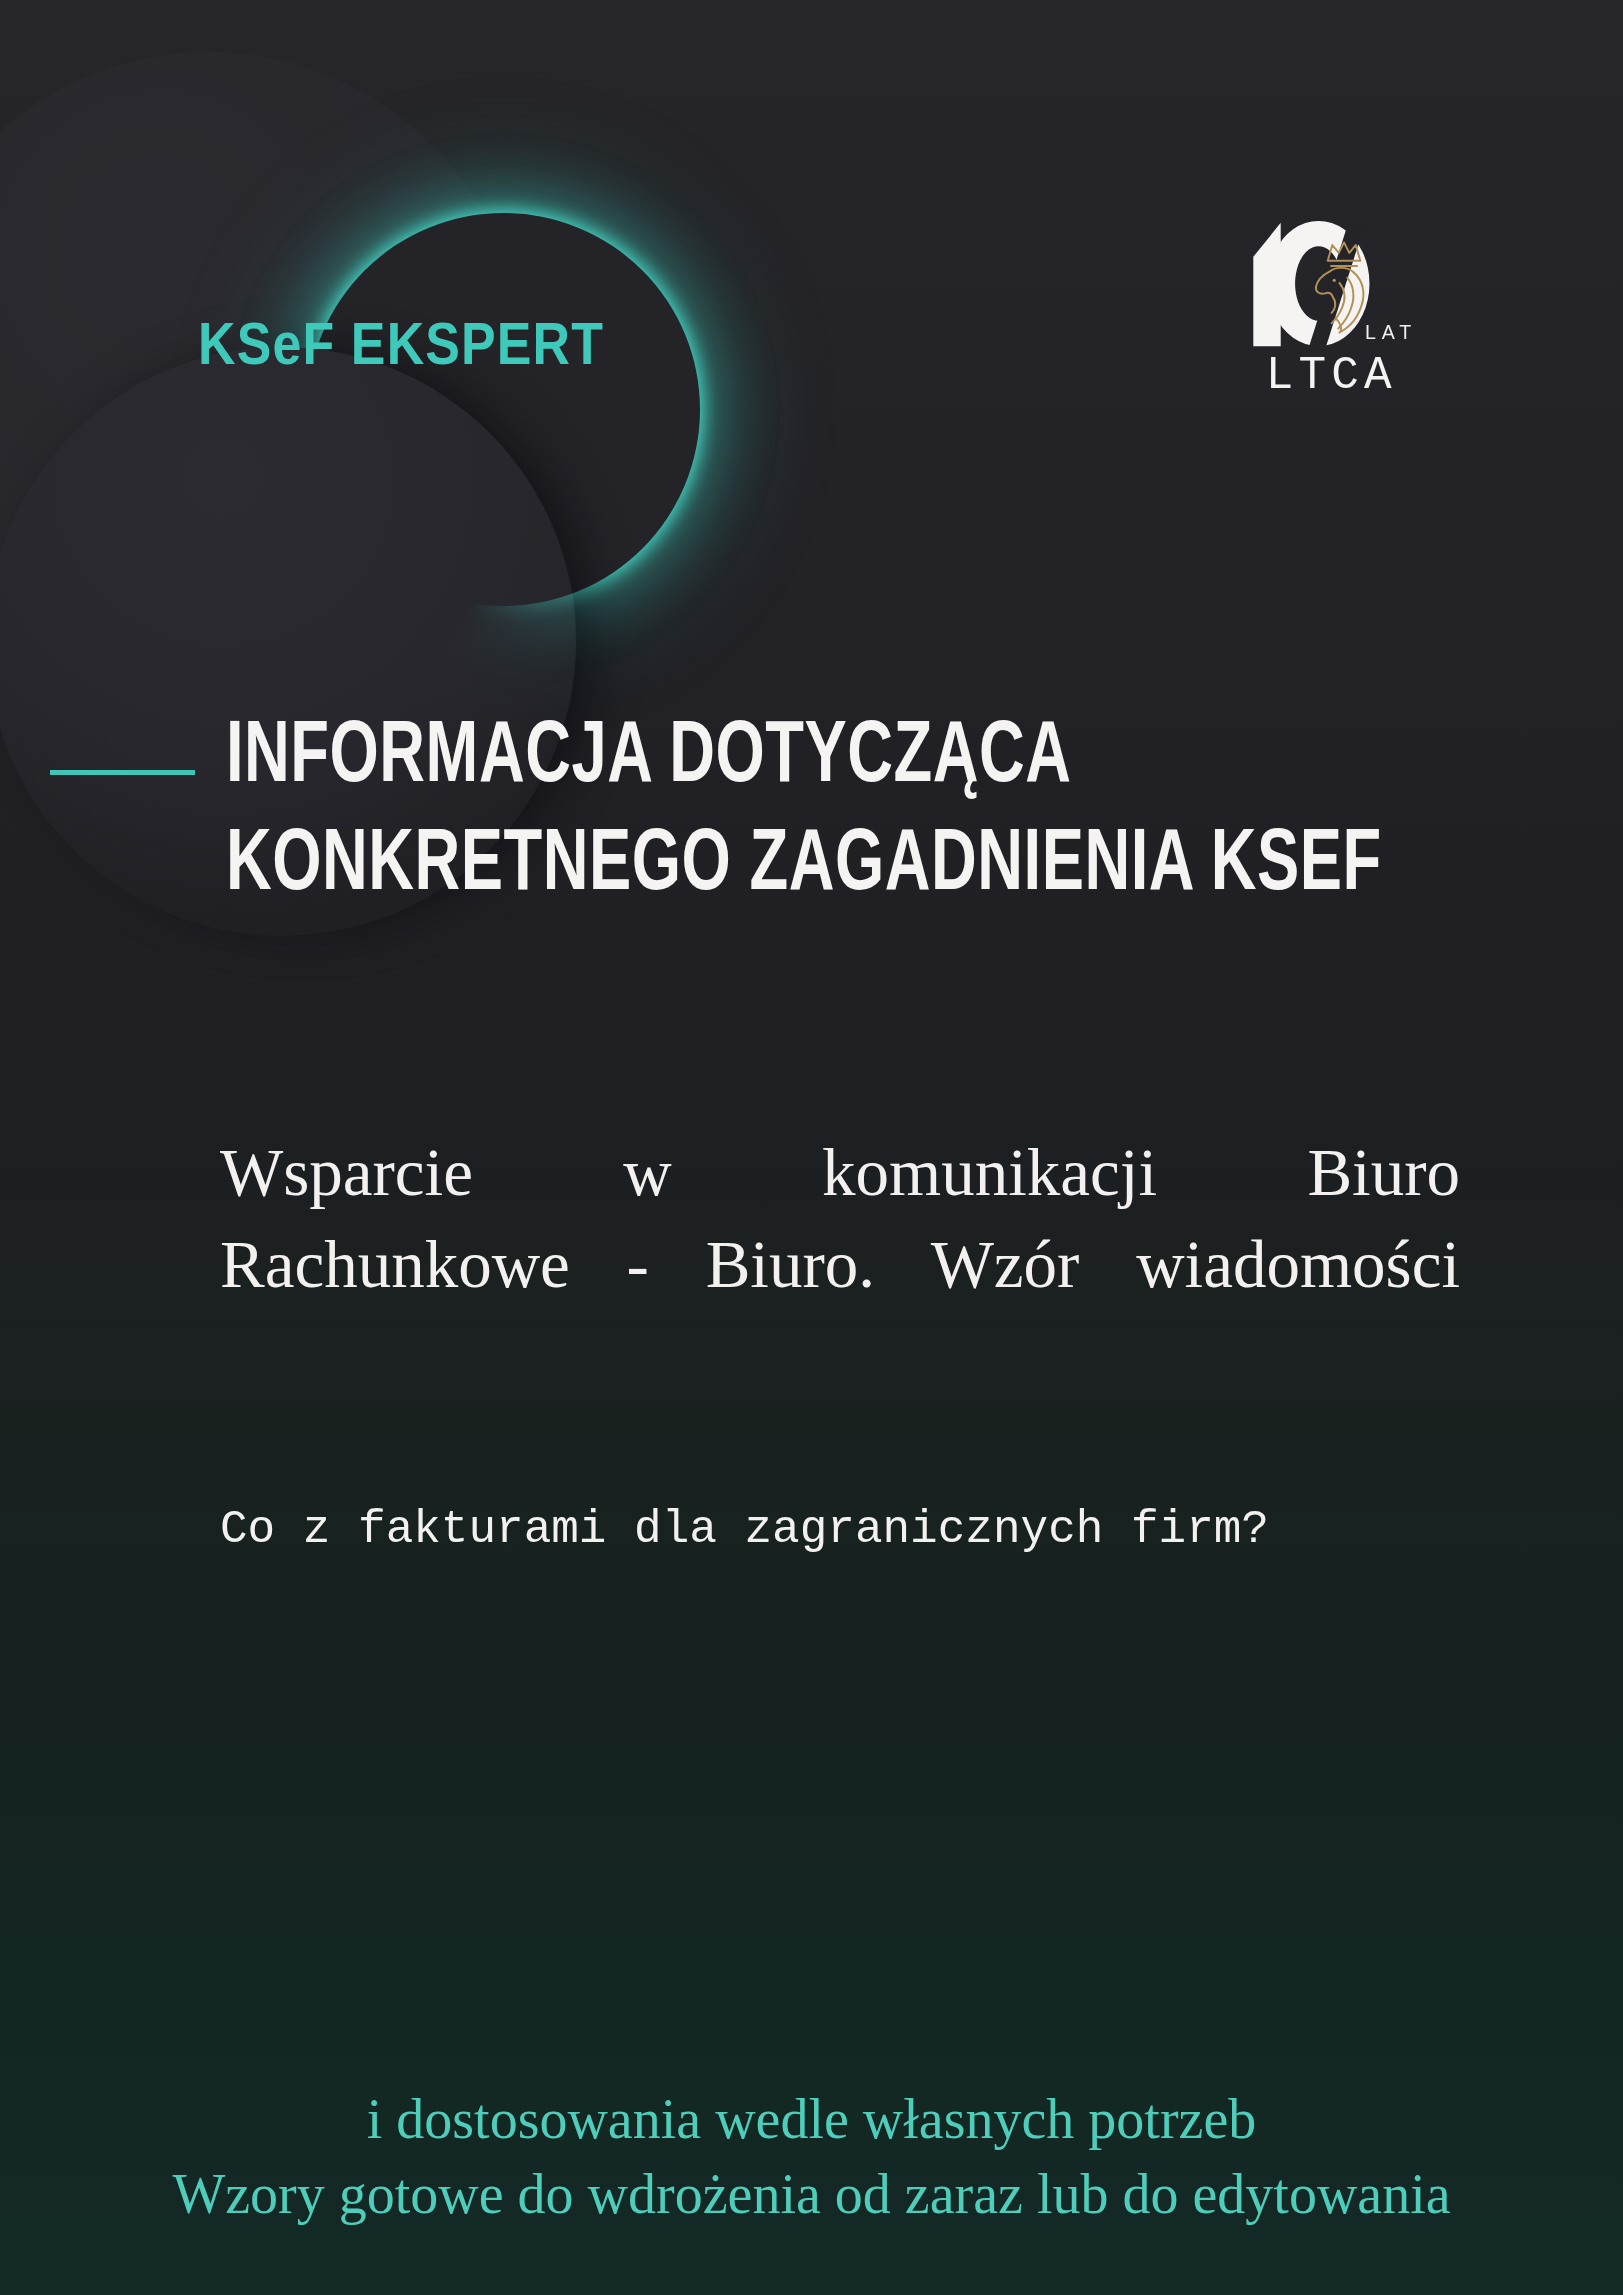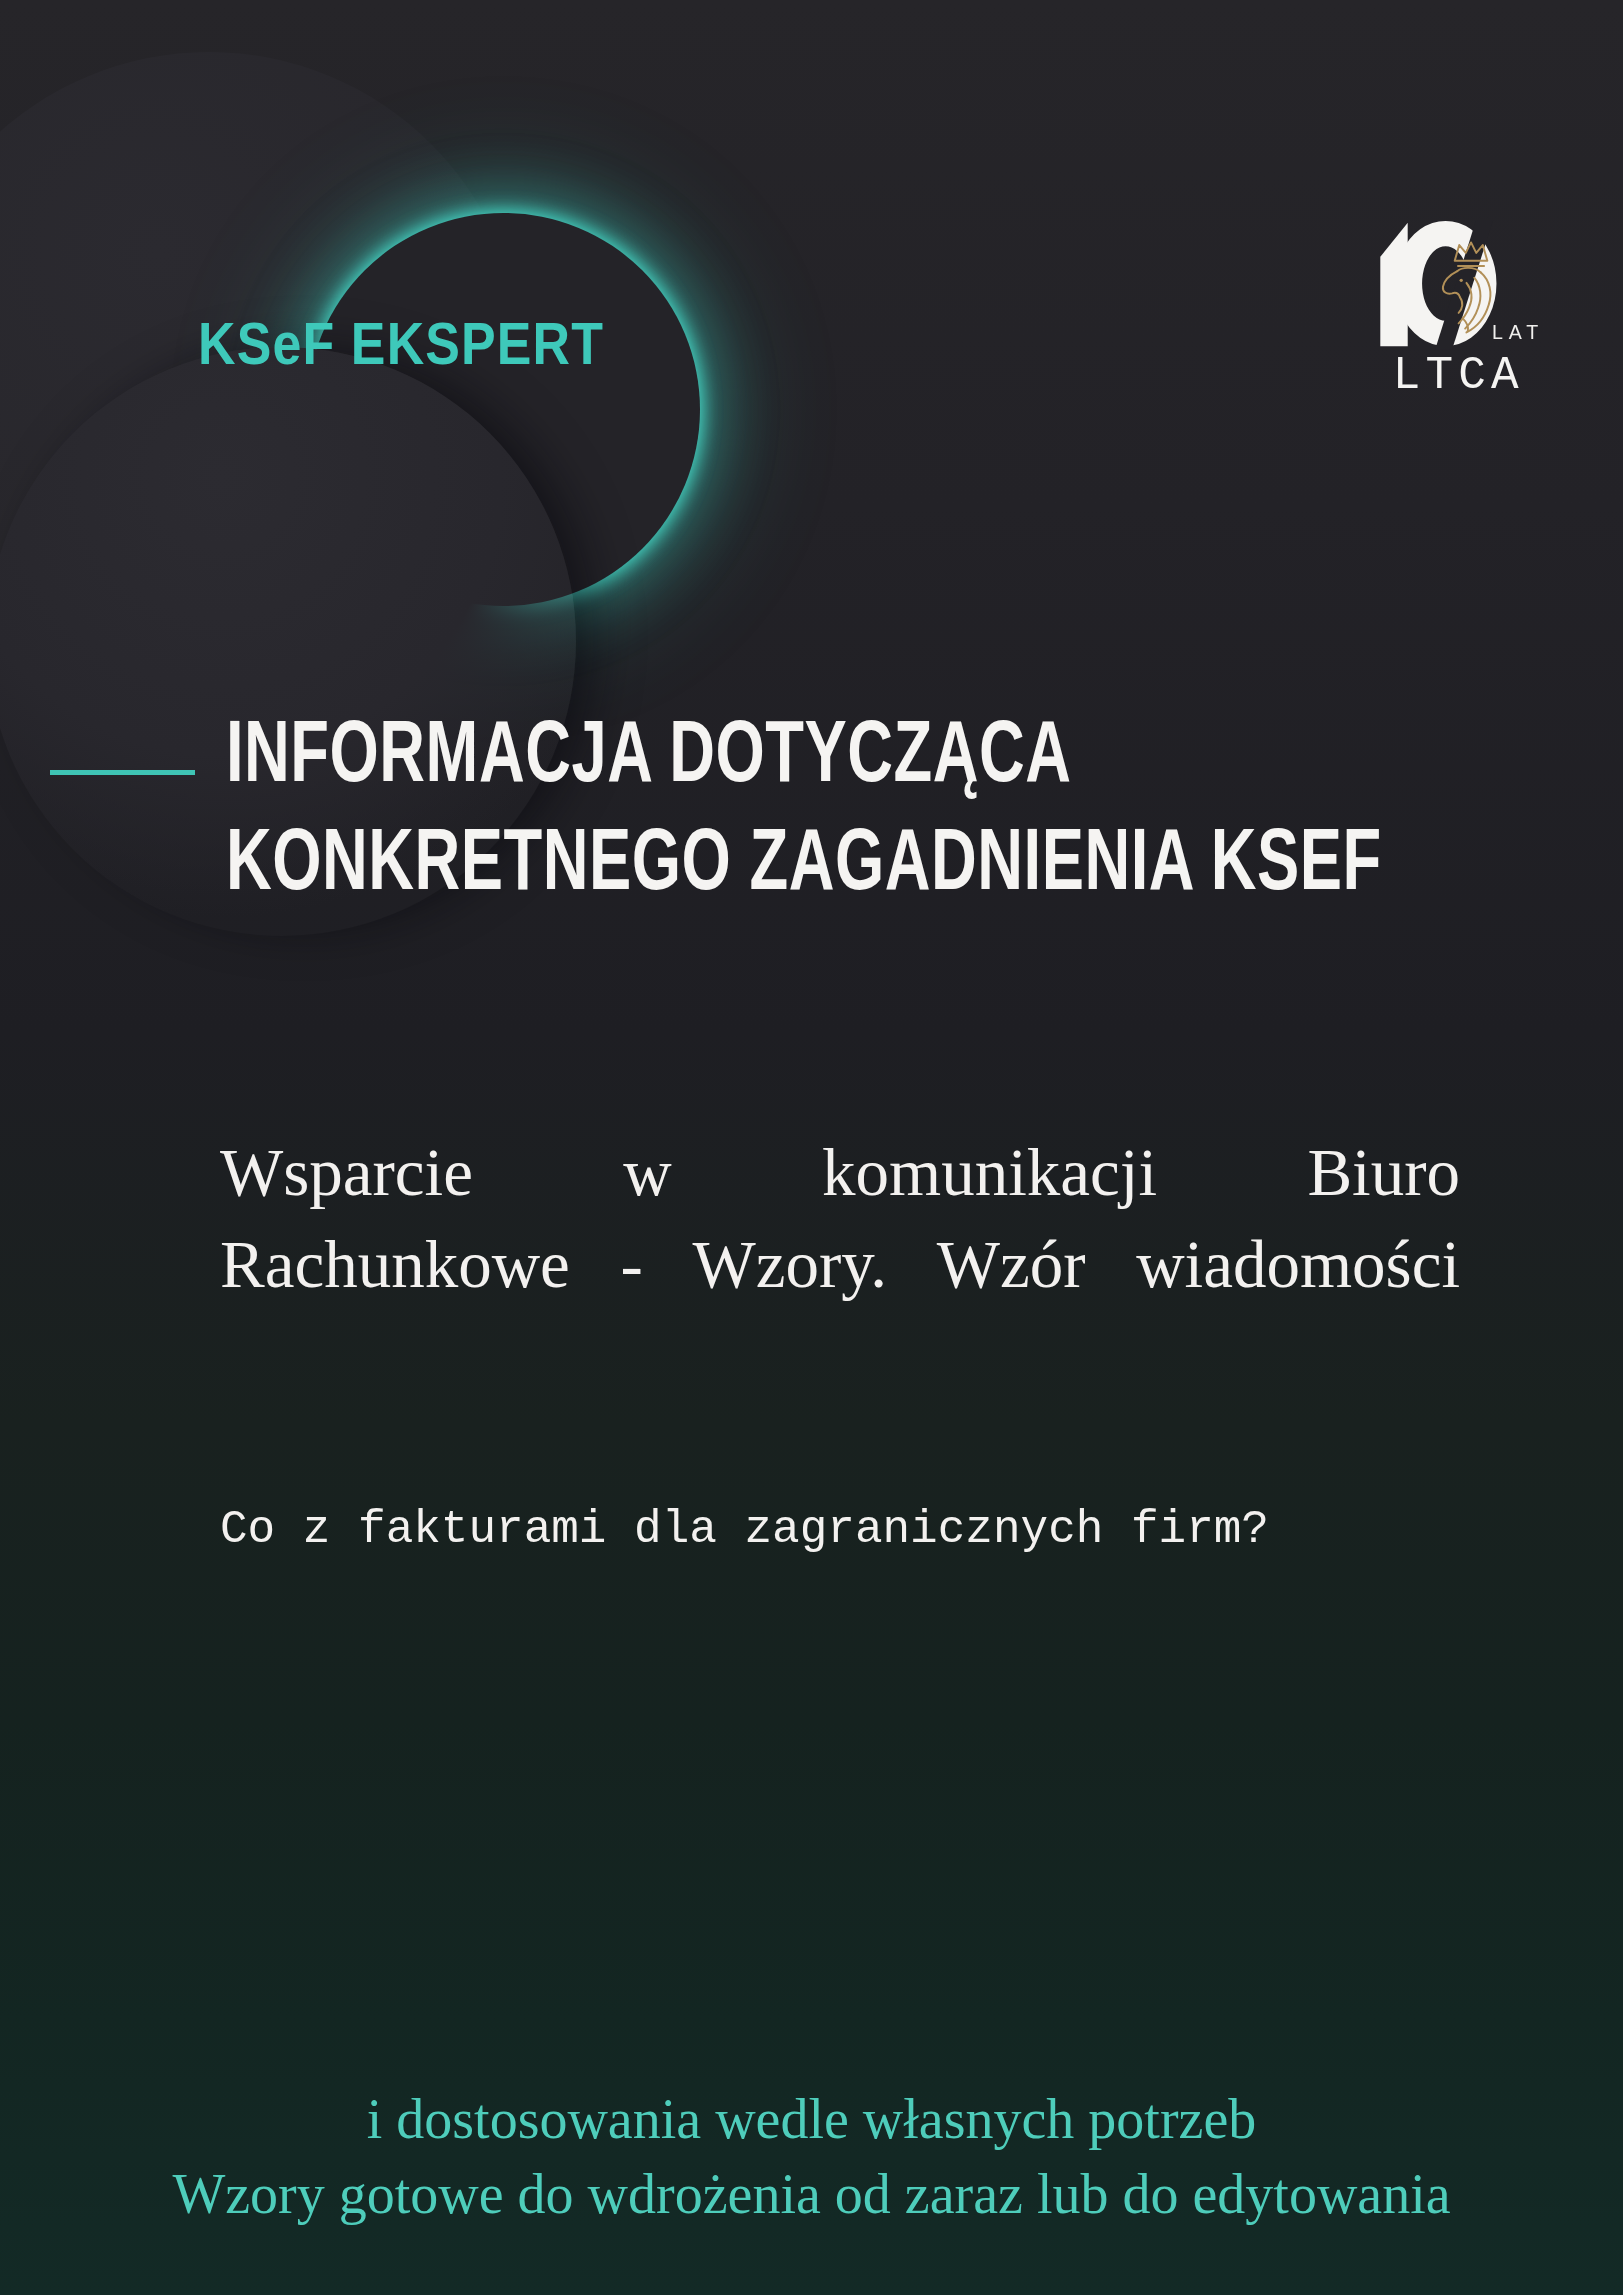--- a/index.html
+++ b/index.html
@@ -33,21 +33,21 @@
     box-shadow:23px -3.3px 46px -5.2px rgba(8,8,12,0.55);
     z-index:3;
   }
   .badge{
     position:absolute;left:198px;top:315px;
     font-size:59px;font-weight:700;letter-spacing:1.3px;
     color:#3ec9ba;white-space:nowrap;line-height:1;
     transform:scaleX(0.88);transform-origin:left top;
     z-index:10;
   }
-  .logo{position:absolute;left:1379px;top:220px;width:170px;height:190px;z-index:10;}
+  .logo{position:absolute;left:1252px;top:220px;width:170px;height:190px;z-index:10;}
   .logo svg{position:absolute;left:0;top:0;}
   .logo-lat{
     position:absolute;left:113px;top:103px;
     font-size:19.6px;font-weight:400;letter-spacing:5.9px;
     color:#f0efed;white-space:nowrap;line-height:1;
   }
   .logo-company{
     position:absolute;left:13.7px;top:133px;
     font-family:Liberation Mono, monospace;
     font-size:46px;font-weight:400;letter-spacing:5.2px;
@@ -123,21 +123,21 @@
   </div>
 
   <div class="accent-line"></div>
   <div class="heading">
     <div>INFORMACJA DOTYCZĄCA</div>
     <div>KONKRETNEGO ZAGADNIENIA KSEF</div>
   </div>
 
   <div class="body-text">
     <div class="just">Wsparcie w komunikacji Biuro</div>
-    <div class="just">Rachunkowe - Wzory. Wzór wiadomości</div>
+    <div class="just">Rachunkowe - Biuro. Wzór wiadomości</div>
   </div>
 
   <div class="question">Co z fakturami dla zagranicznych firm?</div>
 
   <div class="footer">
     <div>i dostosowania wedle własnych potrzeb</div>
     <div>Wzory gotowe do wdrożenia od zaraz lub do edytowania</div>
   </div>
 
 </div>

